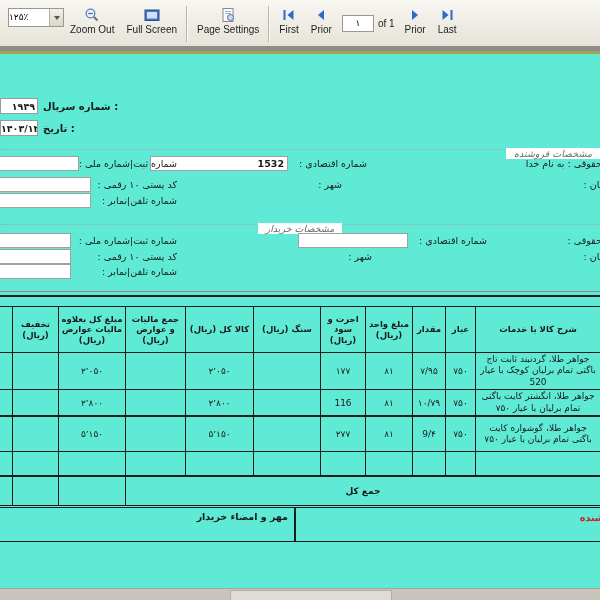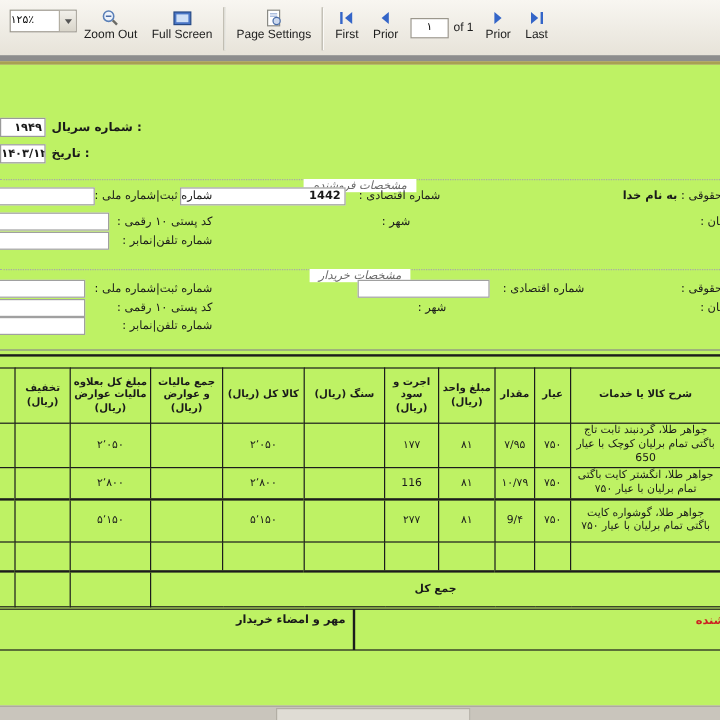--- a/index.html
+++ b/index.html
@@ -25,36 +25,36 @@
   .pagebox{width:30px;height:15px;background:#fff;border:1px solid #9b978c;font-size:9px;
            text-align:center;font-family:"DejaVu Sans",sans-serif;line-height:15px;}
   .of-label{font-size:10px;color:#1d1d1d;}
   .close-btn{margin:6px 0 0 26px;width:62px;height:25px;flex:none;
              background:linear-gradient(#f6f4ef,#e1ddd3);border:1px solid #8b887e;border-radius:3px;
              font-size:10px;color:#1d1d1d;text-align:center;line-height:23px;box-shadow:inset 0 1px 0 #fff;}
   .strip-grey{position:absolute;top:46px;left:0;right:0;height:5px;background:#8d8d8d;}
   .strip-olive{position:absolute;top:51px;left:0;right:0;height:3px;background:#a8a053;}
 
   
-  .page{position:absolute;top:54px;left:0;width:600px;height:534px;background:#bef264;overflow:hidden;
+  .page{position:absolute;top:54px;left:0;width:600px;height:534px;background:#5eead4;overflow:hidden;
         direction:rtl;font-family:"DejaVu Sans",sans-serif;color:#1a1a1a;}
   .meta-row{position:absolute;left:0;display:flex;direction:ltr;align-items:center;gap:5px;}
   #serial-row{top:44px;} #date-row{top:66px;}
   .meta-box{width:38px;height:16px;border:1px solid #9a9a9a;background:#fff;overflow:hidden;flex:none;
             font-weight:bold;font-size:9.5px;line-height:16px;direction:ltr;text-align:right;
             padding-right:2px;box-sizing:border-box;white-space:nowrap;}
   .meta-label{font-weight:bold;font-size:10px;white-space:nowrap;}
   .page-title{position:absolute;top:41px;left:288px;width:240px;text-align:center;
               font-weight:bold;font-size:14.5px;white-space:nowrap;}
   .section-sep{position:absolute;left:0;right:0;border-top:1px dotted #a8a8a8;height:0;text-align:center;}
-  #seller-sep{top:95px;} #buyer-sep{top:170px;}
+  #seller-sep{top:95px;text-align:right;} #buyer-sep{top:170px;}
   .section-sep>span{position:relative;top:-8px;background:#fff;padding:0 8px;font-style:italic;
                     color:#6a6a6a;font-size:9.5px;}
   .flabel{position:absolute;font-size:9.5px;white-space:nowrap;}
-  .fvalue{font-weight:bold;}
+  .fvalue{font-weight:normal;}
   .fbox{position:absolute;height:15px;border:1px solid #a0a0a0;background:#fff;box-sizing:border-box;
         font-weight:bold;font-size:9.5px;line-height:13px;padding:0 3px;overflow:hidden;text-align:right;}
   #s-legal{top:104px;right:-5px;} #s-economic-label{top:104px;right:233px;}
   #s-economic-box{top:102px;left:150px;width:138px;}
   #s-reg-label{top:104px;right:423px;} #s-reg-box{top:102px;left:-15px;width:94px;}
   #s-province{top:125px;right:-13px;} #s-city{top:125px;right:258px;}
   #s-postal-label{top:125px;right:423px;} #s-postal-box{top:123px;left:-15px;width:106px;}
   #s-phone-label{top:141px;right:423px;} #s-phone-box{top:139px;left:-15px;width:106px;}
   #b-legal{top:181px;right:-5px;} #b-economic-label{top:181px;right:113px;}
   #b-economic-box{top:179px;left:298px;width:110px;}
@@ -204,21 +204,21 @@
 
     <div class="section-sep" id="seller-sep">
       <span>مشخصات فروشنده</span>
     </div>
 
     <div class="flabel" id="s-legal">
       <span>|حقوقی :</span>
       <span class="fvalue">به نام خدا</span>
     </div>
     <div class="flabel" id="s-economic-label">شماره اقتصادی :</div>
-    <div class="fbox" id="s-economic-box">1442</div>
+    <div class="fbox" id="s-economic-box">1532</div>
     <div class="flabel" id="s-reg-label">شماره ثبت|شماره ملی :</div>
     <div class="fbox" id="s-reg-box"></div>
     <div class="flabel" id="s-province">استان :</div>
     <div class="flabel" id="s-city">شهر :</div>
     <div class="flabel" id="s-postal-label">کد پستی ۱۰ رقمی :</div>
     <div class="fbox" id="s-postal-box"></div>
     <div class="flabel" id="s-phone-label">شماره تلفن|نمابر :</div>
     <div class="fbox" id="s-phone-box"></div>
 
     <div class="section-sep" id="buyer-sep">
@@ -264,21 +264,21 @@
         <th>مبلغ واحد (ریال)</th>
         <th>اجرت و سود (ریال)</th>
         <th>سنگ (ریال)</th>
         <th>کالا کل (ریال)</th>
         <th>جمع مالیات و عوارض (ریال)</th>
         <th>مبلغ کل بعلاوه مالیات عوارض (ریال)</th>
         <th>تخفیف (ریال)</th>
         <th class="clip-col">م</th>
       </tr>
       <tr class="r1">
-        <td class="desc-cell">جواهر طلا، گردنبند ثابت تاج باگتی تمام برلیان کوچک با عیار 650</td>
+        <td class="desc-cell">جواهر طلا، گردنبند ثابت تاج باگتی تمام برلیان کوچک با عیار 520</td>
         <td>۷۵۰</td>
         <td class="num">۷/۹۵</td>
         <td class="num">۸۱</td>
         <td class="num">۱۷۷</td>
         <td class="num"></td>
         <td class="num">۲٬۰۵۰</td>
         <td class="num"></td>
         <td class="num">۲٬۰۵۰</td>
         <td class="num"></td>
         <td></td>

